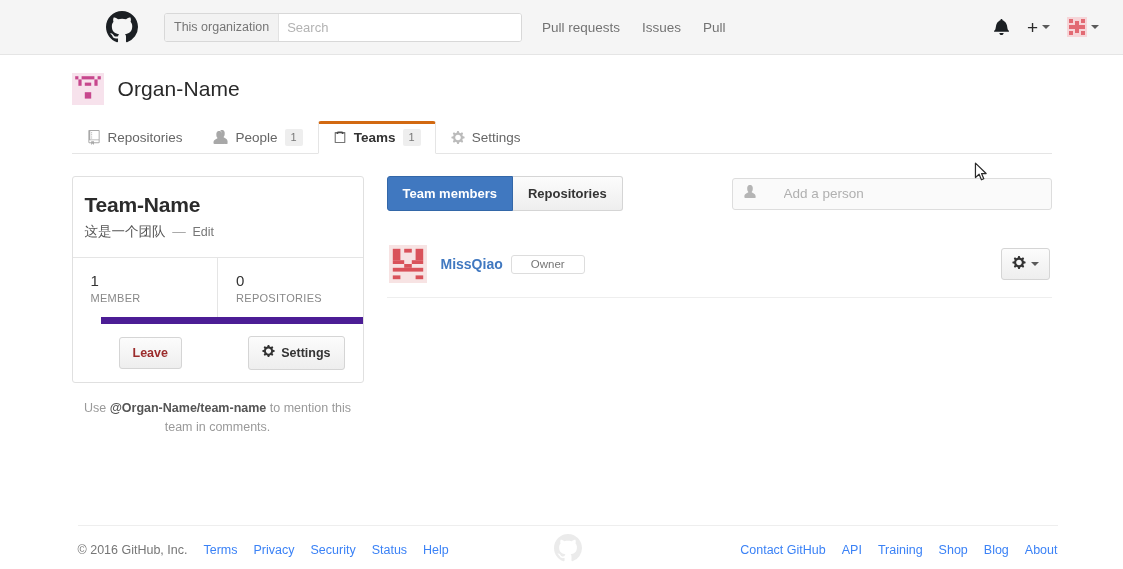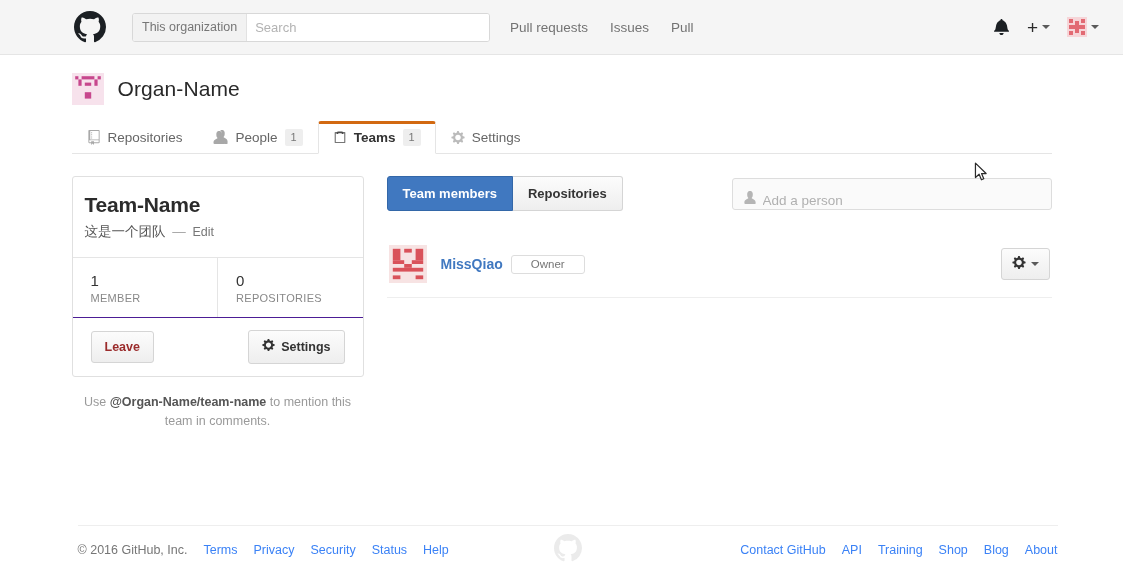--- a/index.html
+++ b/index.html
@@ -18,21 +18,21 @@
   
   .topnav {
     height: 55px;
     background: #f5f5f5;
     border-bottom: 1px solid #e5e5e5;
     display: flex;
     align-items: center;
     padding: 0 16px 0 0;
     position: relative;
   }
-  .topnav-left { display:flex; align-items:center; }
+  .topnav-left { display:flex; align-items:center;padding-left:32px; }
   .gh-mark { width: 32px; height: 32px; margin-left: 74px; display:block; }
   .gh-mark svg { display:block; }
 
   .searchwrap {
     display: flex;
     align-items: stretch;
     margin-left: 26px;
     width: 358px;
     height: 29px;
     background: #fff;
@@ -175,25 +175,26 @@
     padding: 13px 0 13px 18px;
   }
   .stat + .stat { border-left: 1px solid #e5e5e5; }
   .stat-num { font-size: 15px; color: #333; line-height: 19px; }
   .stat-label {
     font-size: 11px; color: #888; text-transform: uppercase;
     letter-spacing: 0.3px; margin-top: 2px;
   }
 
   .card-actions {
-    border-top: 1px solid #4c1d95;
+    border-top: 7px solid #4c1d95;
     padding: 12px 18px;
     display: flex;
     justify-content: space-between;
     align-items: center;
+    margin-left: 28px;
   }
   .btn {
     font-family: inherit;
     font-size: 12.5px;
     font-weight: bold;
     padding: 7px 13px;
     border: 1px solid #d5d5d5;
     border-radius: 3px;
     background: linear-gradient(#fcfcfc, #eeeeee);
     color: #333;
@@ -238,23 +239,23 @@
   }
 
   .person-search {
     margin-left: auto;
     width: 320px;
     height: 32px;
     border: 1px solid #dddddd;
     border-radius: 3px;
     background: #fafafa;
     display: flex;
-    align-items: flex-end;
+    align-items: center;
     padding: 0 10px;
-    gap: 4px;
+    gap: 25px;
   }
   .person-search input {
     border: 0; background: transparent; outline: 0;
     flex: 1; font-size: 13.5px; color:#333; font-family: inherit;
   }
   .person-search input::placeholder { color: #b0b0b0; }
 
   .member-list { margin-top: 24px; }
   .member-row {
     display: flex;

